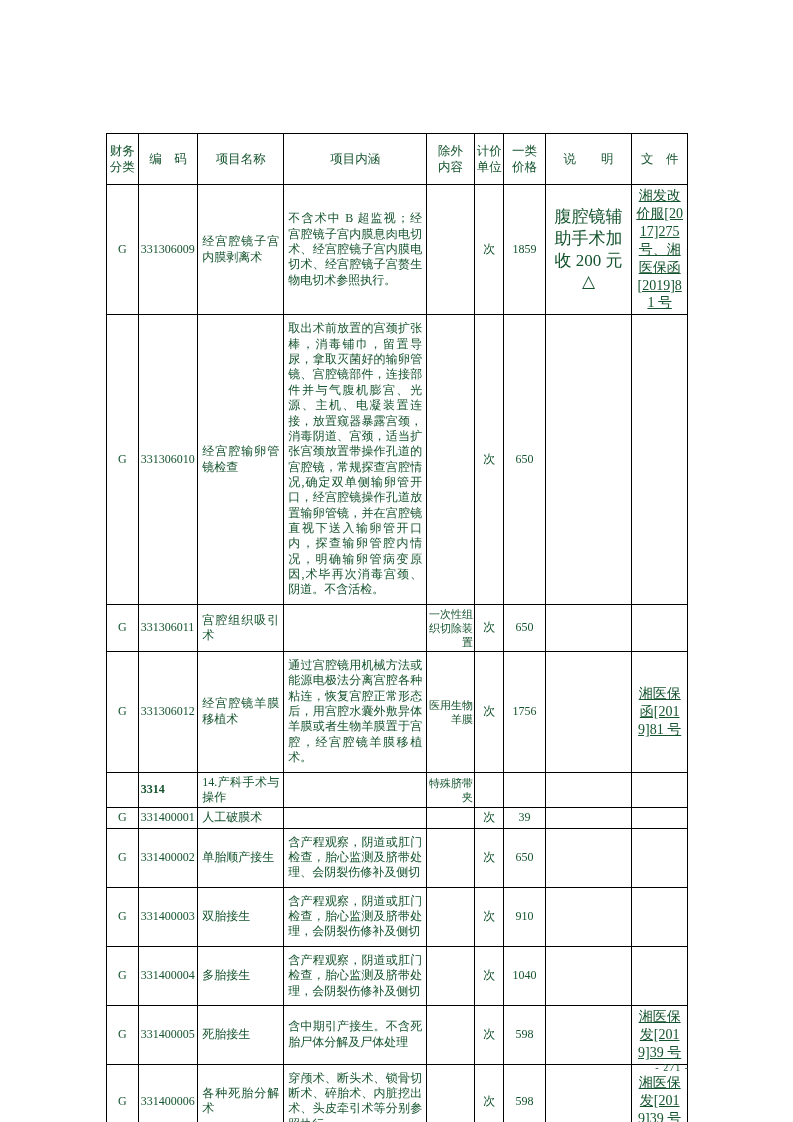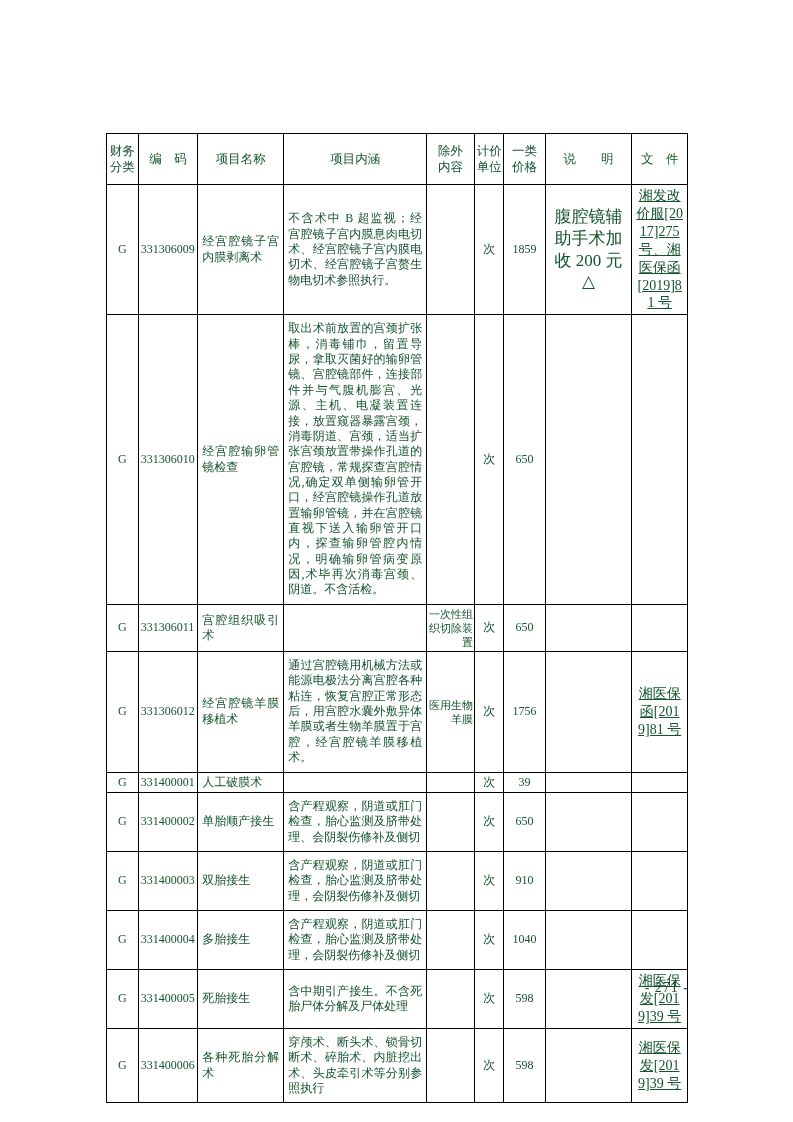--- a/index.html
+++ b/index.html
@@ -82,23 +82,23 @@
     padding: 2px 2px;
   }
   td.col-file {
     font-size: 14px;
     padding: 2px 2px;
     text-decoration: underline;
   }
   td.bold { font-weight: bold; }
   .page-number {
     position: absolute;
-    top: 980px;
+    top: 1062px;
     right: 104px;
-    font-size: 14px;
+    font-size: 10px;
     letter-spacing: 1px;
   }
 </style>
 </head>
 <body>
 
 <div class="page">
   <table class="price-table">
     <thead>
       <tr id="head-row">
@@ -156,20 +156,31 @@
           <td class="col-code">331306012</td>
           <td class="col-name">经宫腔镜羊膜移植术</td>
           <td class="col-content">通过宫腔镜用机械方法或能源电极法分离宫腔各种粘连，恢复宫腔正常形态后，用宫腔水囊外敷异体羊膜或者生物羊膜置于宫腔，经宫腔镜羊膜移植术。</td>
           <td class="col-exclusion">医用生物羊膜</td>
           <td class="col-unit">次</td>
           <td class="col-price">1756</td>
           <td class="col-note"></td>
           <td class="col-file">湘医保函[2019]81 号</td>
         </tr>
         <tr>
+          <td class="col-category"></td>
+          <td class="col-code bold">3314</td>
+          <td class="col-name">14.产科手术与操作</td>
+          <td class="col-content"></td>
+          <td class="col-exclusion">特殊脐带夹</td>
+          <td class="col-unit"></td>
+          <td class="col-price"></td>
+          <td class="col-note"></td>
+          <td class="col-file"></td>
+        </tr>
+        <tr>
           <td class="col-category">G</td>
           <td class="col-code">331400001</td>
           <td class="col-name">人工破膜术</td>
           <td class="col-content"></td>
           <td class="col-exclusion"></td>
           <td class="col-unit">次</td>
           <td class="col-price">39</td>
           <td class="col-note"></td>
           <td class="col-file"></td>
         </tr>

